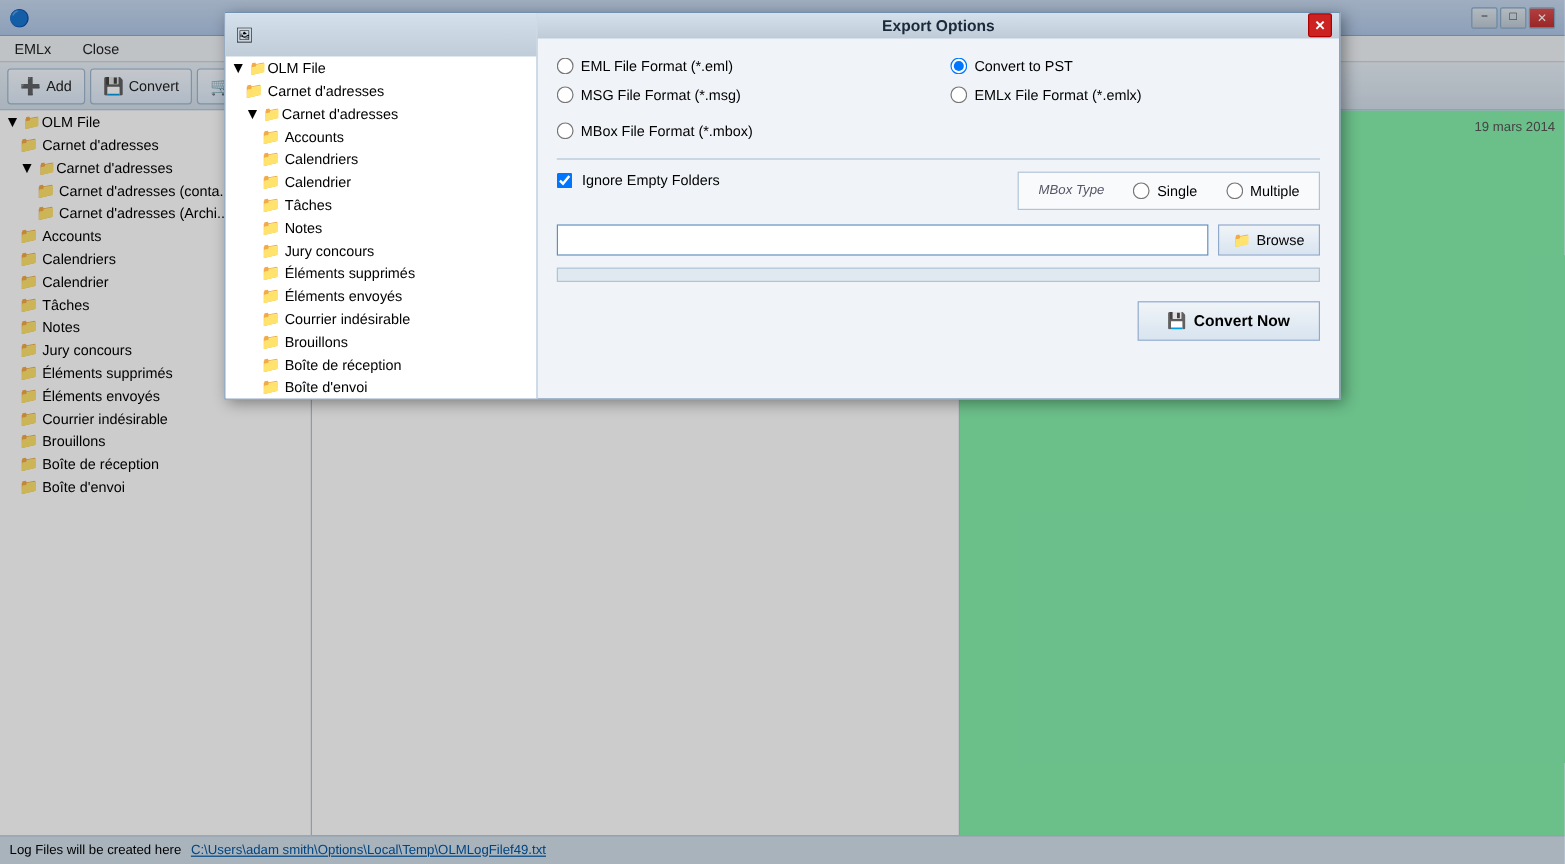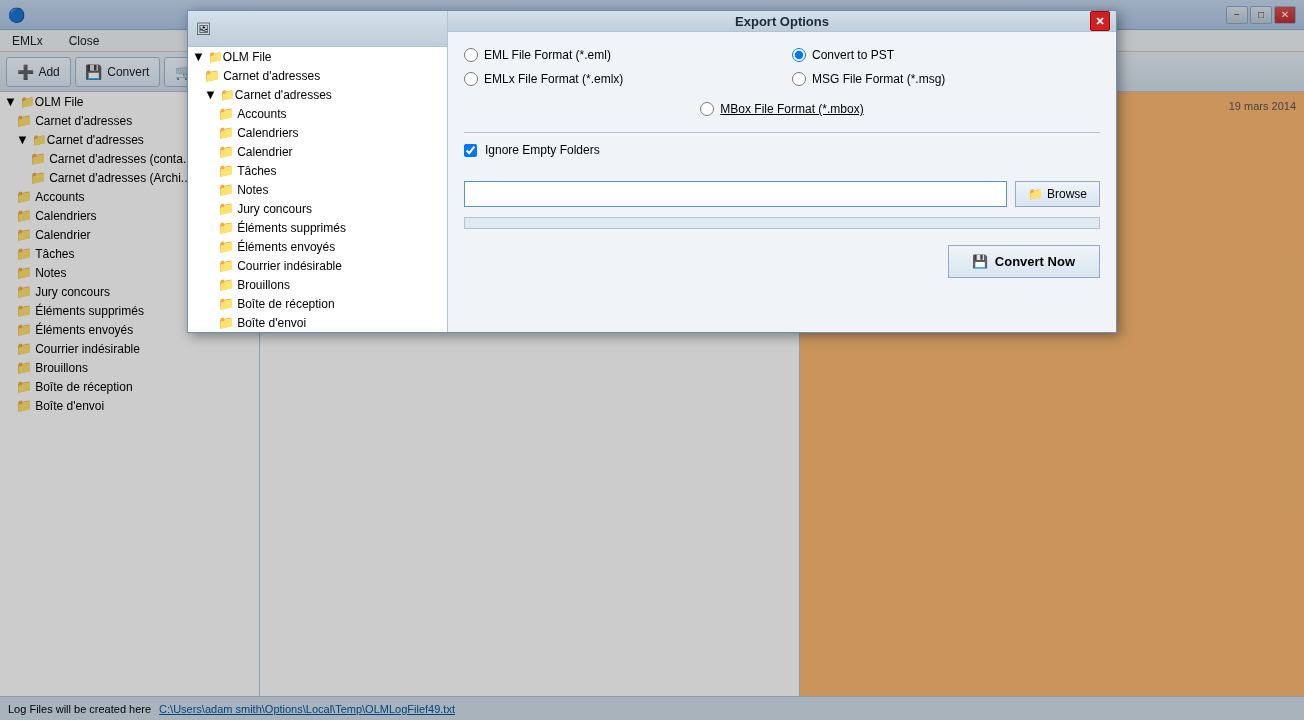--- a/index.html
+++ b/index.html
@@ -147,21 +147,21 @@
       border-bottom: 1px solid #e8e8e8;
       padding: 4px 6px;
       font-size: 11px;
       cursor: pointer;
     }
     .email-cell { overflow: hidden; text-overflow: ellipsis; white-space: nowrap; padding: 1px 3px; }
 
     
     .preview-panel {
       flex: 1;
-      background: #fdba74;
+      background: #86efac;
       overflow: auto;
       padding: 8px;
       font-size: 12px;
     }
 
     
     .status-bar {
       background: #d4e0ec;
       height: 24px;
       display: flex;
@@ -272,23 +272,22 @@
       gap: 6px;
       font-size: 12px;
     }
     .radio-item input[type="radio"] {
       width: 14px; height: 14px;
       cursor: pointer;
     }
 
     .mbox-row {
       display: flex;
-      justify-content: center;
+      justify-content: flex-start;
       margin-bottom: 16px;
-      text-decoration: underline;
     }
 
     .separator {
       border: none;
       border-top: 1px solid #b0c4d8;
       margin: 10px 0;
     }
 
     .options-row {
       display: flex;
@@ -636,42 +635,53 @@
         <div class="radio-grid">
           <div class="radio-item">
             <input type="radio" name="export_type" id="radio_eml" style="">
             <label for="radio_eml">EML File  Format (*.eml)</label>
           </div>
           <div class="radio-item">
             <input type="radio" name="export_type" id="radio_pst" checked="" style="">
             <label for="radio_pst">Convert to PST</label>
           </div>
           <div class="radio-item">
+            <input type="radio" name="export_type" id="radio_msg" style="">
+            <label for="radio_msg">MSG File Format (*.msg)</label>
+          </div>
+          <div class="radio-item">
             <input type="radio" name="export_type" id="radio_emlx" style="">
             <label for="radio_emlx">EMLx File  Format (*.emlx)</label>
-          </div>
-          <div class="radio-item">
-            <input type="radio" name="export_type" id="radio_msg" style="">
-            <label for="radio_msg">MSG File Format (*.msg)</label>
           </div>
         </div>
 
         <div class="mbox-row">
           <div class="radio-item">
             <input type="radio" name="export_type" id="radio_mbox" style="">
             <label for="radio_mbox">MBox File Format (*.mbox)</label>
           </div>
         </div>
 
         <hr class="separator">
 
         <div style="display:flex; align-items:flex-start; gap:32px; margin-bottom:12px;">
           <div class="options-row">
             <input type="checkbox" id="ignore_empty" checked="" style="">
             <label for="ignore_empty">Ignore Empty Folders</label>
+          </div>
+          <div class="mbox-type-box">
+            <span class="mbox-type-label">MBox Type</span>
+            <div class="radio-item">
+              <input type="radio" name="mbox_type" id="mbox_single" style="">
+              <label for="mbox_single">Single</label>
+            </div>
+            <div class="radio-item">
+              <input type="radio" name="mbox_type" id="mbox_multiple" style="">
+              <label for="mbox_multiple">Multiple</label>
+            </div>
           </div>
         </div>
 
         <div class="path-input-row">
           <input type="text" class="path-input" placeholder="" style="">
           <button class="browse-btn">
             <span>📁</span>
             <span>Browse</span>
           </button>
         </div>

